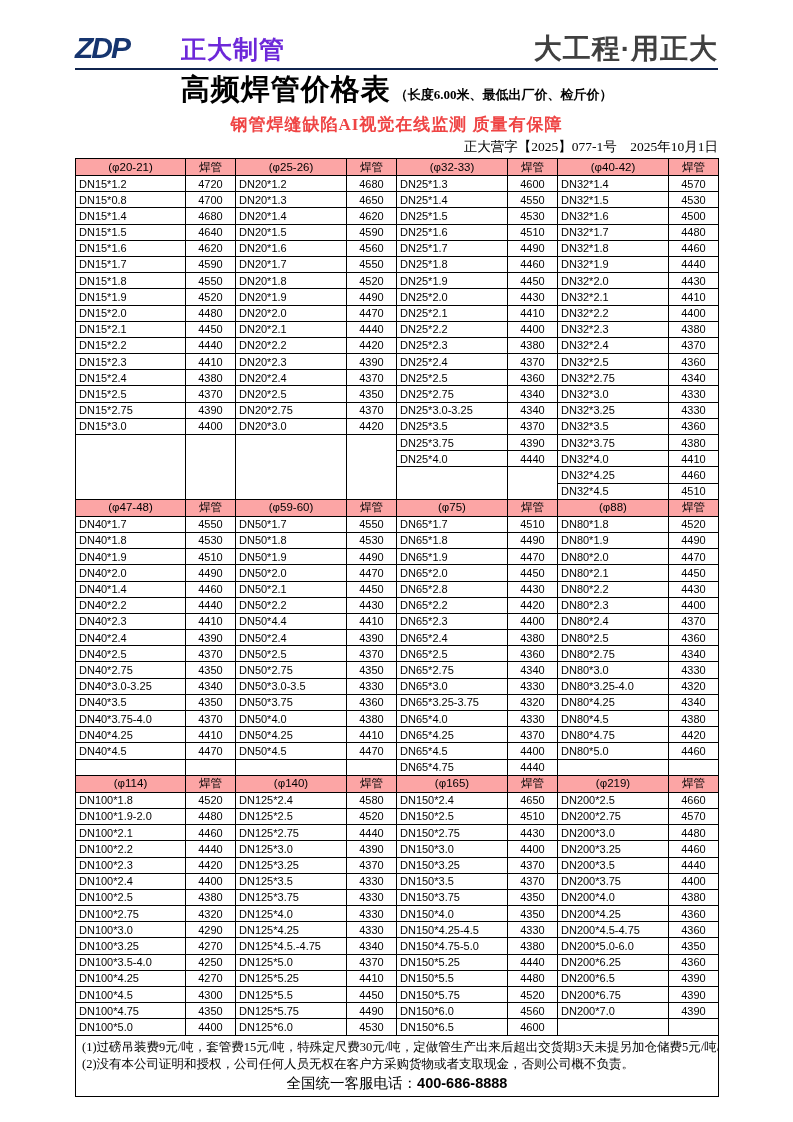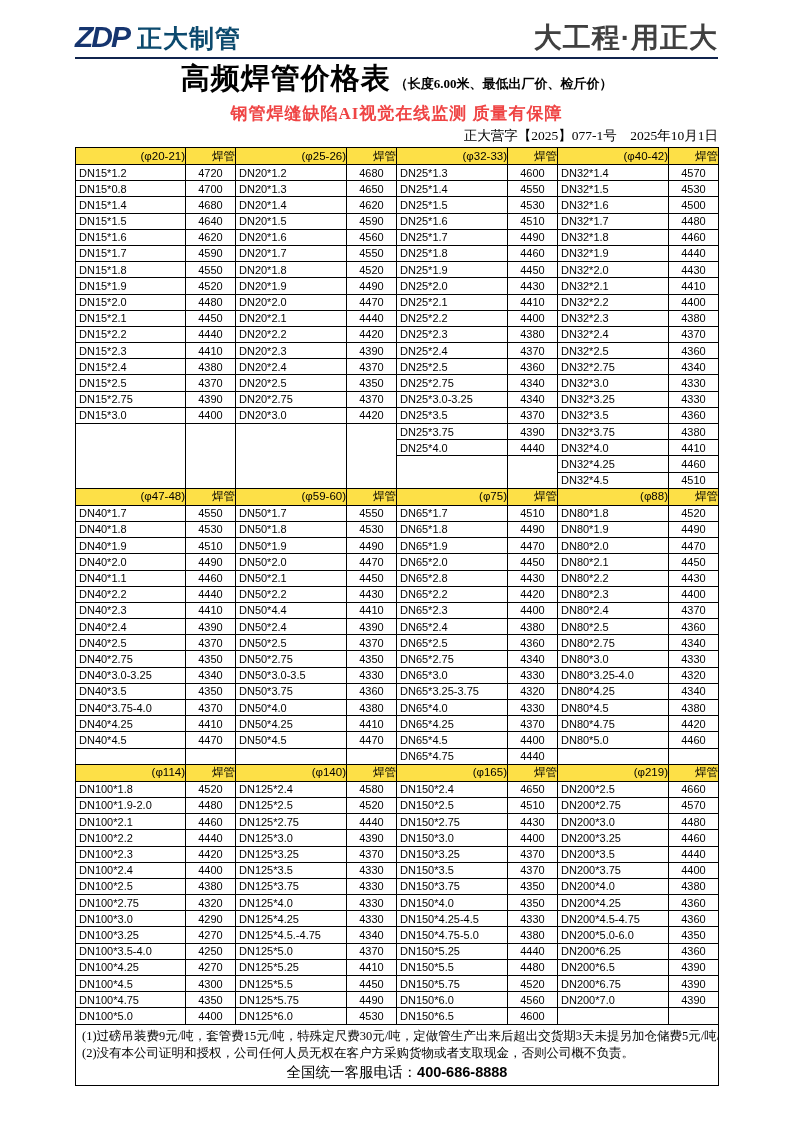--- a/index.html
+++ b/index.html
@@ -1,46 +1,46 @@
 <!DOCTYPE html>
 <html><head>
 <meta charset="utf-8">
 <style>
   * { margin:0; padding:0; box-sizing:border-box; }
   html,body { background:#ffffff; }
   body { width:793px; height:1122px; font-family:"Liberation Sans", sans-serif; color:#000; }
-  .page { width:793px; height:1122px; padding:22px 75px 0 75px; position:relative; }
+  .page { width:793px; height:1122px; padding:33px 75px 0 75px; position:relative; }
 
   
   .brand-bar { display:flex; justify-content:space-between; align-items:flex-end;
                border-bottom:2px solid #10244d; padding-bottom:5px; }
   .brand-left { display:flex; align-items:baseline; gap:8px; }
   .logo-zdp { font-family:"Liberation Sans", sans-serif; font-weight:bold; font-style:italic;
               font-size:30px; letter-spacing:-2px; color:#16356f; line-height:1; }
   .logo-name { font-family:"Liberation Sans", sans-serif; font-weight:bold; font-size:25px;
-               color:#0c4a6e; line-height:1; letter-spacing:1px; }
+               color:#6d28d9; line-height:1; letter-spacing:1px;margin-left:44px; }
   .slogan { font-family:"Liberation Sans", sans-serif; font-weight:bold; font-size:28px;
             color:#404040; line-height:1; letter-spacing:1px; }
 
   
   .title-line { text-align:center; font-family:"Liberation Serif", serif; }
   .title-main { font-size:29px; font-weight:bold; letter-spacing:1px; }
   .title-note { font-size:13px; font-weight:bold; }
   .red-line { text-align:center; margin-top:3px; font-family:"Liberation Serif", serif;
               font-weight:bold; font-size:17px; color:#ef4444; letter-spacing:1px; }
   .doc-line { text-align:right; margin-top:2px; margin-bottom:2px;
               font-family:"Liberation Serif", serif; font-size:13.5px; }
 
   
   table.price { width:643px; border-collapse:collapse; table-layout:fixed; }
   table.price td { border:1px solid #000; font-size:11px; height:16.2px;
                    line-height:1.1; overflow:hidden; white-space:nowrap; }
   td.spec { text-align:left; padding-left:3px; }
   td.price-val { text-align:center; }
-  tr.sec-head td { background:#fde047; text-align:right; font-size:11.5px; height:17px; }
+  tr.sec-head td { background:#fca5a5; text-align:center; font-size:11.5px; height:17px; }
   tr.sec-head td.ph { font-family:"Liberation Serif", serif; }
 
   
   td.notes-cell { text-align:left; white-space:normal; height:auto; padding:3px 6px 4px 6px; }
   .note-line { font-family:"Liberation Serif", serif; font-size:12.5px; line-height:1.4; }
   .service-line { text-align:center; font-family:"Liberation Serif", serif;
                   font-size:14.5px; margin-top:2px; }
   .service-phone { font-family:"Liberation Sans", sans-serif; font-weight:bold; font-size:14.5px; }
 </style>
 </head>
@@ -317,21 +317,21 @@
           <td class="spec">DN40*2.0</td>
           <td class="price-val">4490</td>
           <td class="spec">DN50*2.0</td>
           <td class="price-val">4470</td>
           <td class="spec">DN65*2.0</td>
           <td class="price-val">4450</td>
           <td class="spec">DN80*2.1</td>
           <td class="price-val">4450</td>
         </tr>
         <tr>
-          <td class="spec">DN40*1.1</td>
+          <td class="spec">DN40*1.4</td>
           <td class="price-val">4460</td>
           <td class="spec">DN50*2.1</td>
           <td class="price-val">4450</td>
           <td class="spec">DN65*2.8</td>
           <td class="price-val">4430</td>
           <td class="spec">DN80*2.2</td>
           <td class="price-val">4430</td>
         </tr>
         <tr>
           <td class="spec">DN40*2.2</td>

